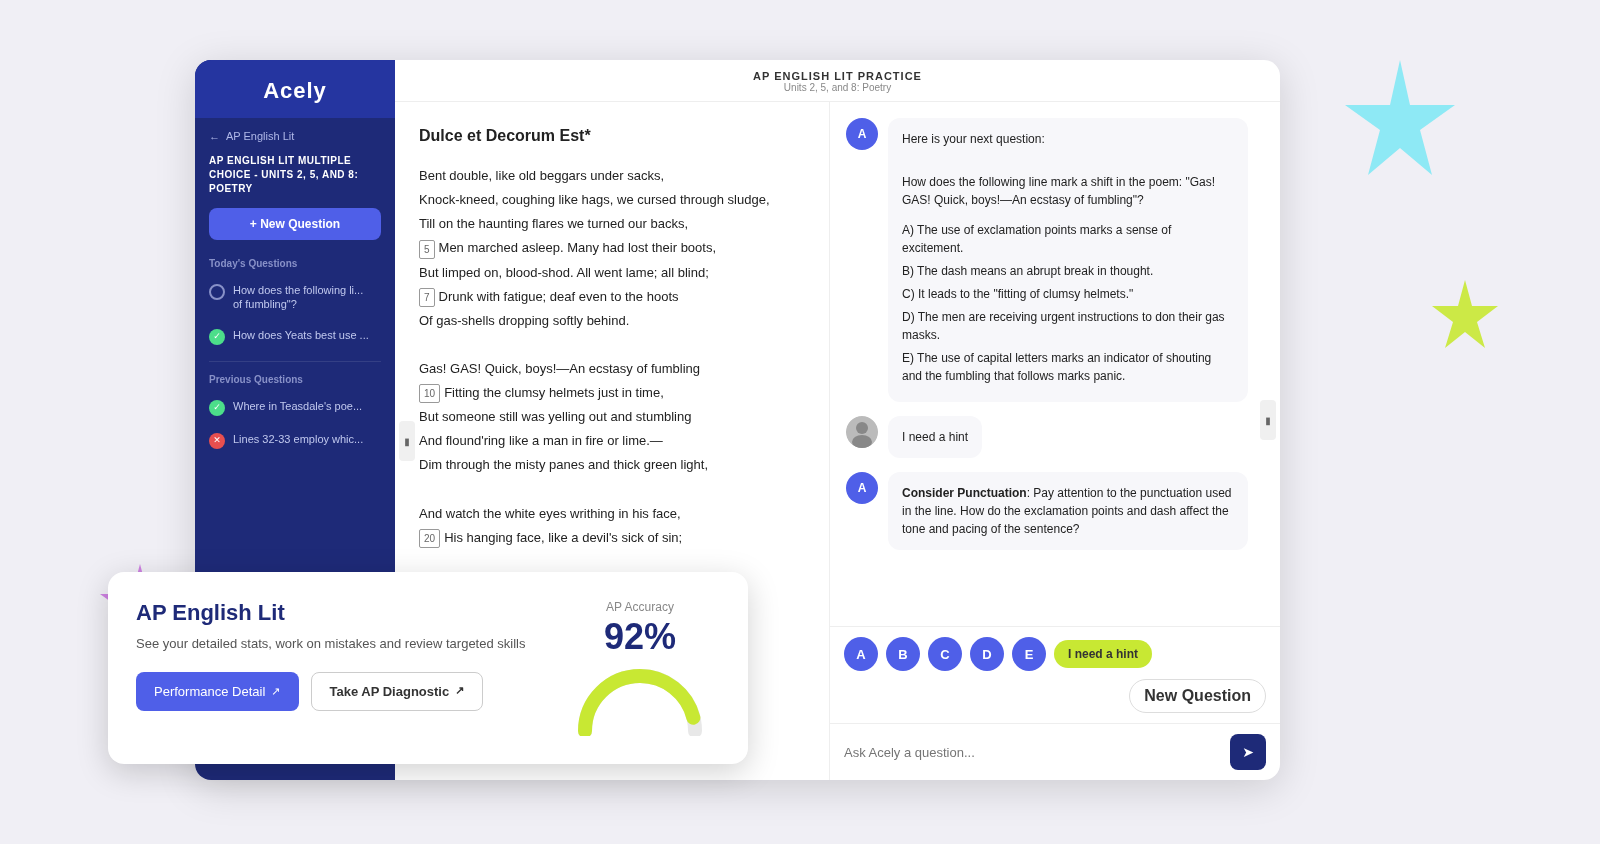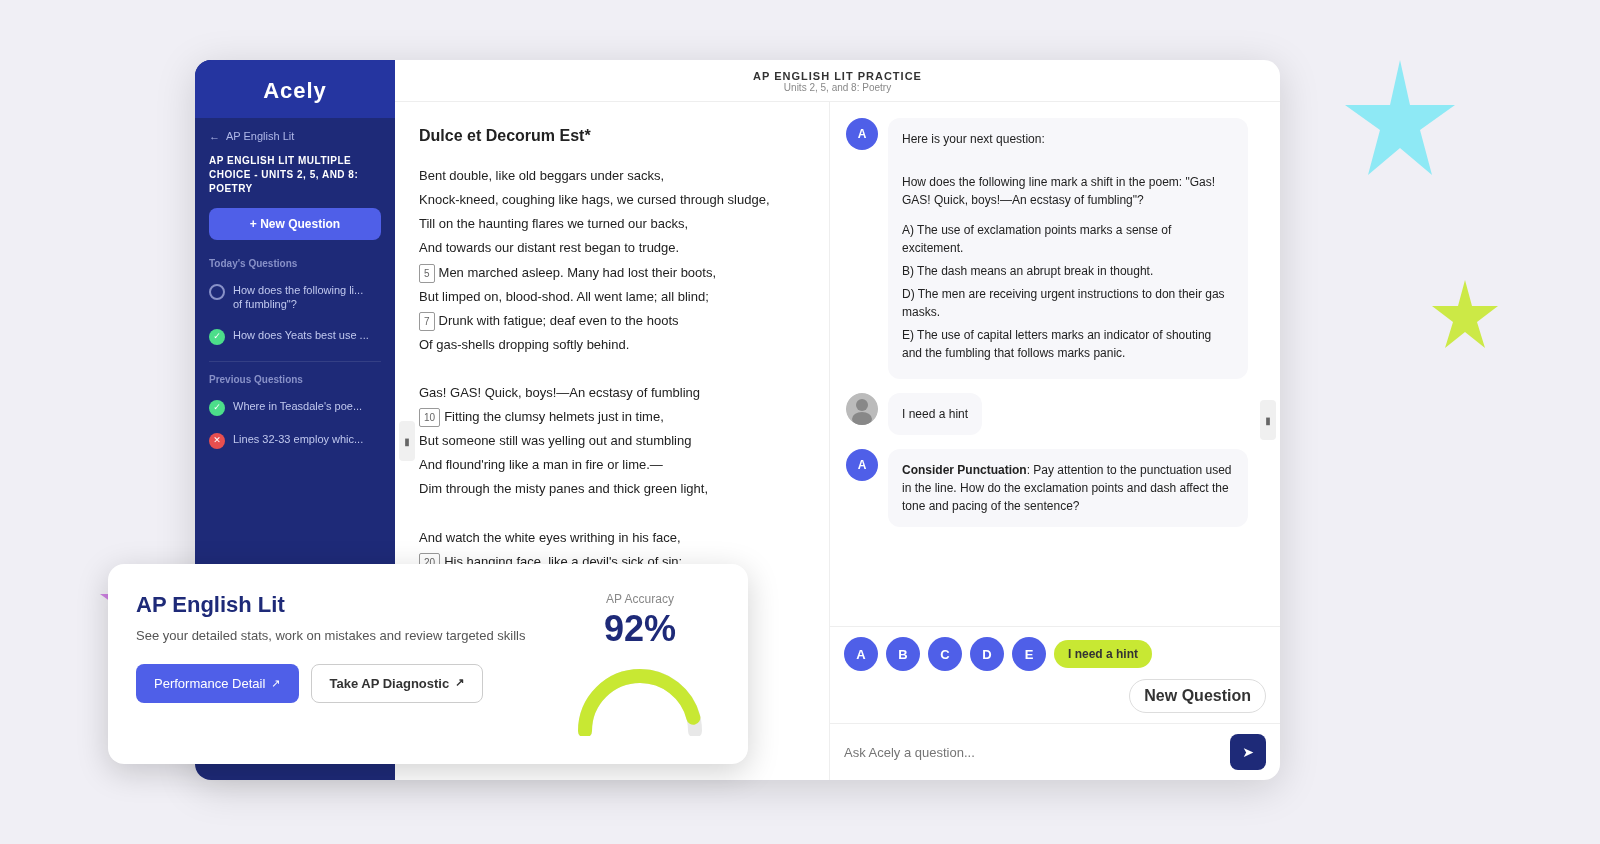--- a/index.html
+++ b/index.html
@@ -446,21 +446,21 @@
     }
     .accuracy-label {
       font-size: 12px;
       color: #888;
       margin-bottom: 2px;
     }
     .accuracy-value {
       font-size: 36px;
       font-weight: 800;
       color: #1e2a78;
-      margin-bottom: 16px;
+      margin-bottom: 8px;
     }
     .gauge-container {
       width: 130px;
       height: 70px;
       position: relative;
       margin: 0 auto;
     }
     .gauge-container svg {
       width: 130px;
       height: 70px;
@@ -530,21 +530,20 @@
     </div>
 
     <div class="content-panels">
 
       <div class="passage-panel">
         <div class="panel-collapse-btn">▮</div>
         <div class="passage-title">Dulce et Decorum Est*</div>
         <div class="passage-line">Bent double, like old beggars under sacks,</div>
         <div class="passage-line">Knock-kneed, coughing like hags, we cursed through sludge,</div>
         <div class="passage-line">Till on the haunting flares we turned our backs,</div>
-        <div class="passage-line">And towards our distant rest began to trudge.</div>
         <div class="passage-line"><span class="line-num">5</span>Men marched asleep. Many had lost their boots,</div>
         <div class="passage-line">But limped on, blood-shod. All went lame; all blind;</div>
         <div class="passage-line"><span class="line-num">7</span>Drunk with fatigue; deaf even to the hoots</div>
         <div class="passage-line">Of gas-shells dropping softly behind.</div>
         <div class="passage-line">&nbsp;</div>
         <div class="passage-line">Gas! GAS! Quick, boys!—An ecstasy of fumbling</div>
         <div class="passage-line"><span class="line-num">10</span>Fitting the clumsy helmets just in time,</div>
         <div class="passage-line">But someone still was yelling out and stumbling</div>
         <div class="passage-line">And flound'ring like a man in fire or lime.—</div>
         <div class="passage-line">Dim through the misty panes and thick green light,</div>
@@ -557,20 +556,21 @@
         <div class="panel-expand-btn">▮</div>
         <div class="chat-messages">
 
           <div class="chat-message">
             <div class="avatar">A</div>
             <div class="message-bubble">
               <div style="margin-bottom:25px;">Here is your next question:</div>
               <div style="margin-bottom:12px;font-size:12px;">How does the following line mark a shift in the poem: "Gas! GAS! Quick, boys!—An ecstasy of fumbling"?</div>
               <div class="answer-option">A)  The use of exclamation points marks a sense of excitement.</div>
               <div class="answer-option">B)  The dash means an abrupt break in thought.</div>
+              <div class="answer-option">C)  It leads to the "fitting of clumsy helmets."</div>
               <div class="answer-option">D)  The men are receiving urgent instructions to don their gas masks.</div>
               <div class="answer-option">E)  The use of capital letters marks an indicator of shouting and the fumbling that follows marks panic.</div>
             </div>
           </div>
 
           <div class="chat-message">
             <div class="avatar user-avatar">
               <svg viewBox="0 0 32 32" xmlns="http://www.w3.org/2000/svg">
                 <rect width="32" height="32" fill="#bbb" rx="16"></rect>
                 <circle cx="16" cy="12" r="6" fill="#888"></circle>

